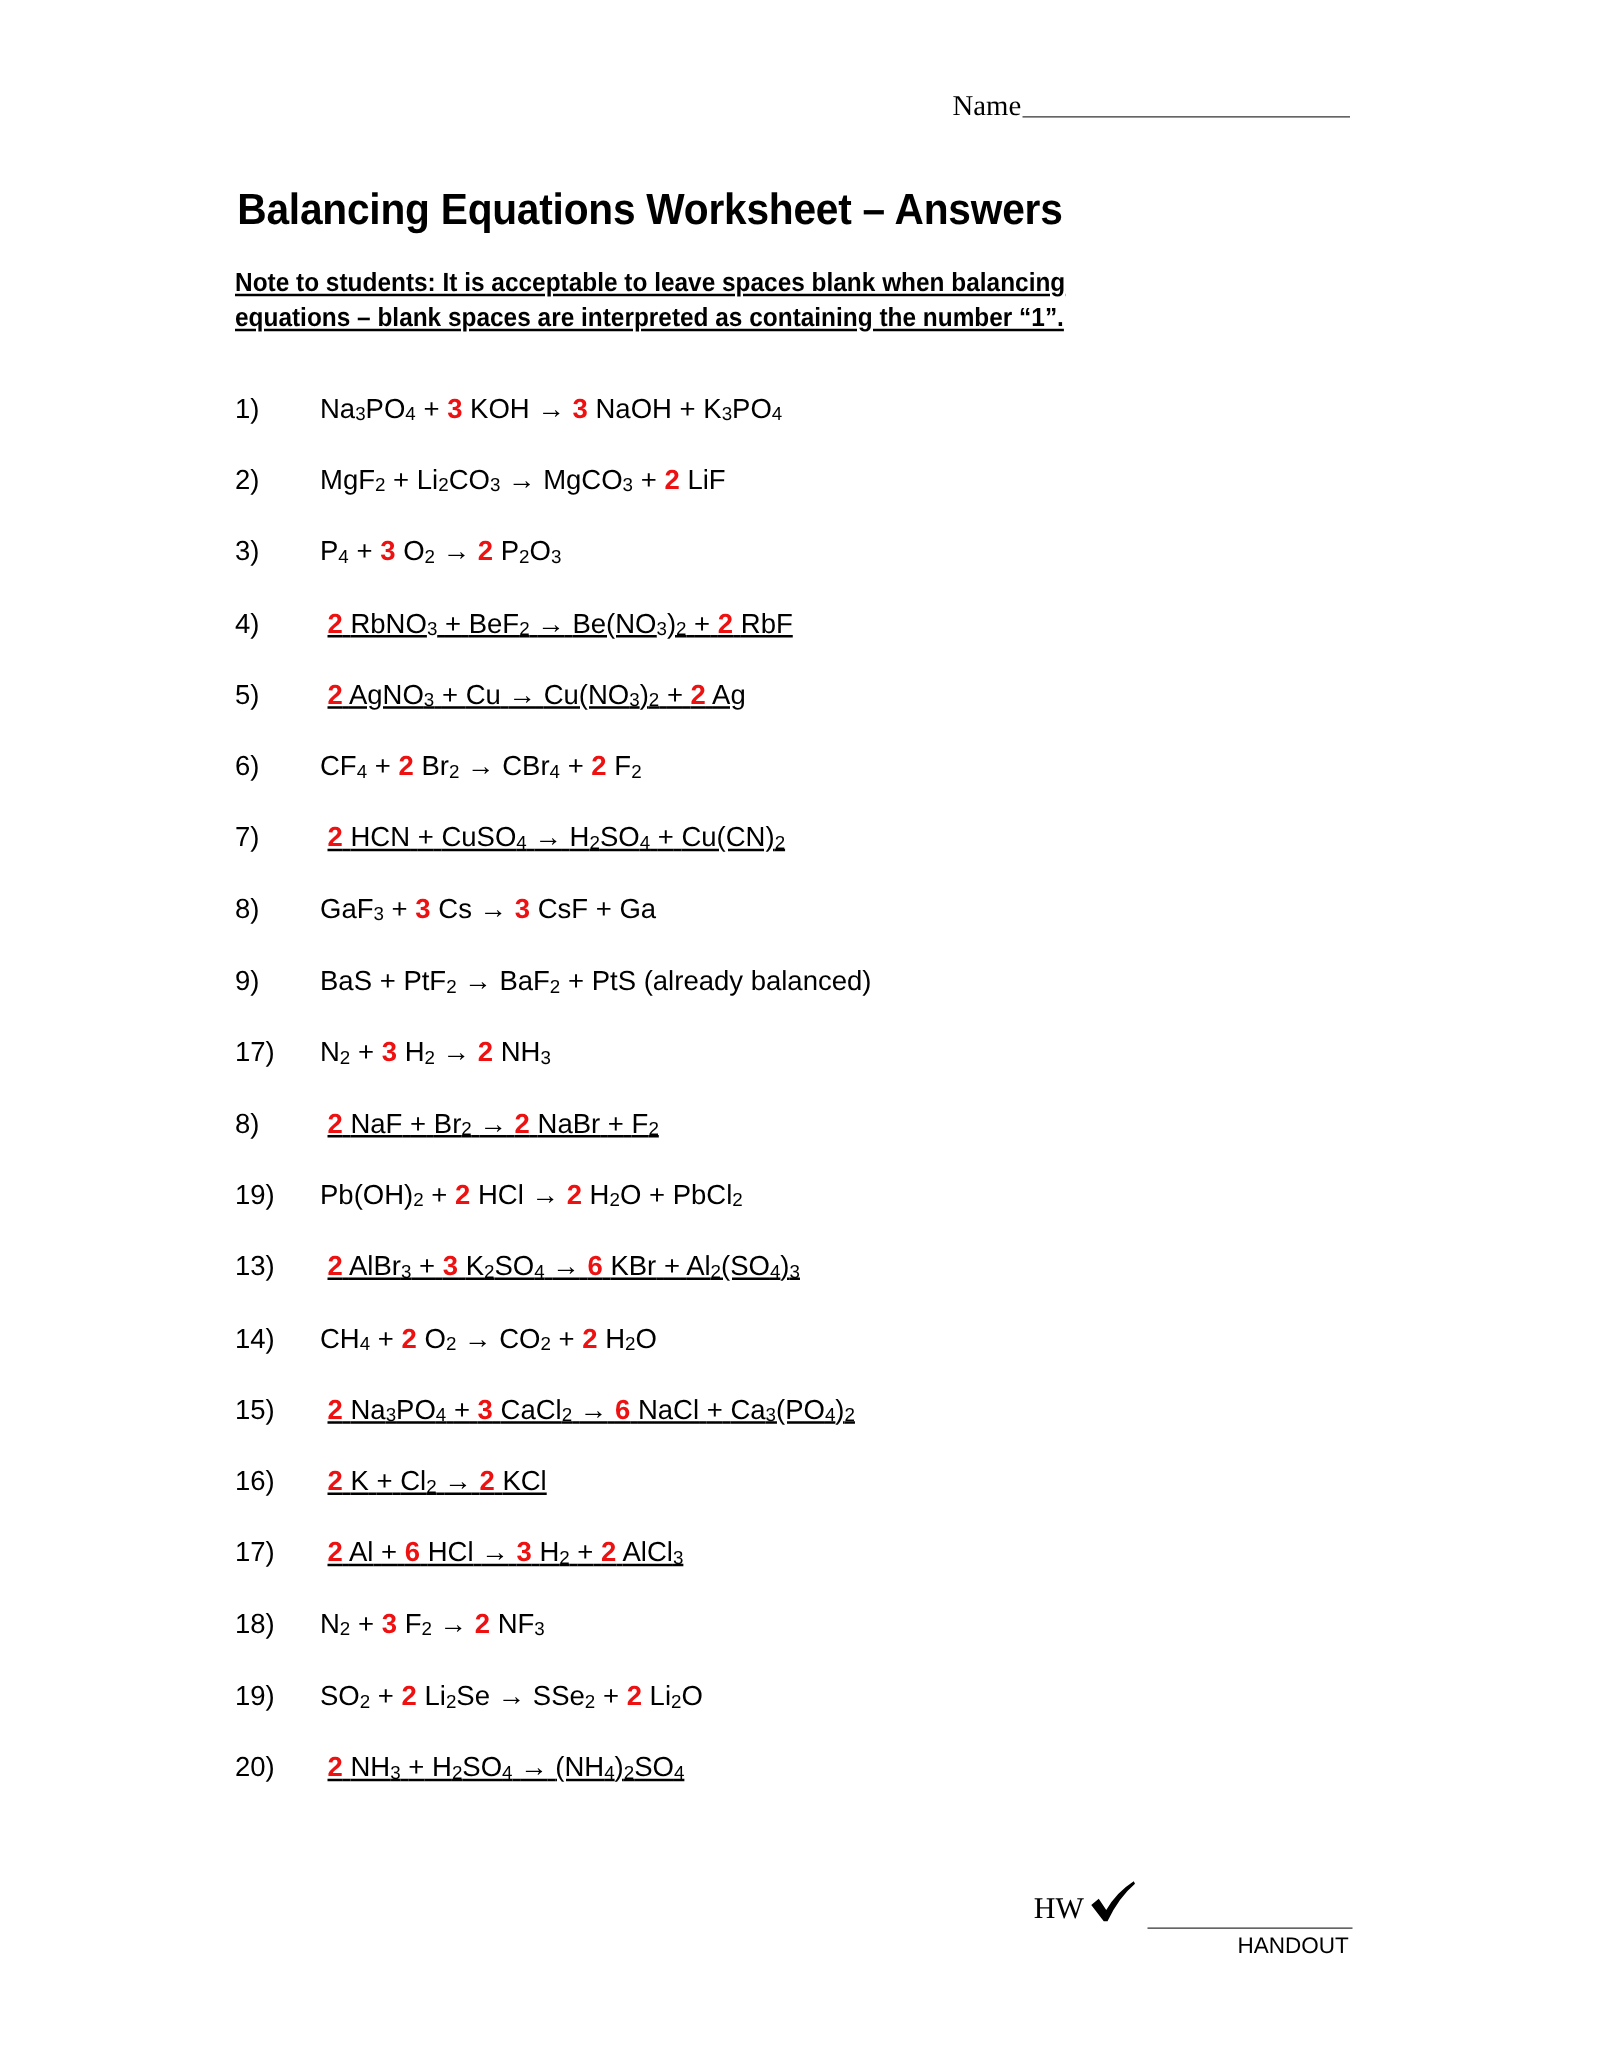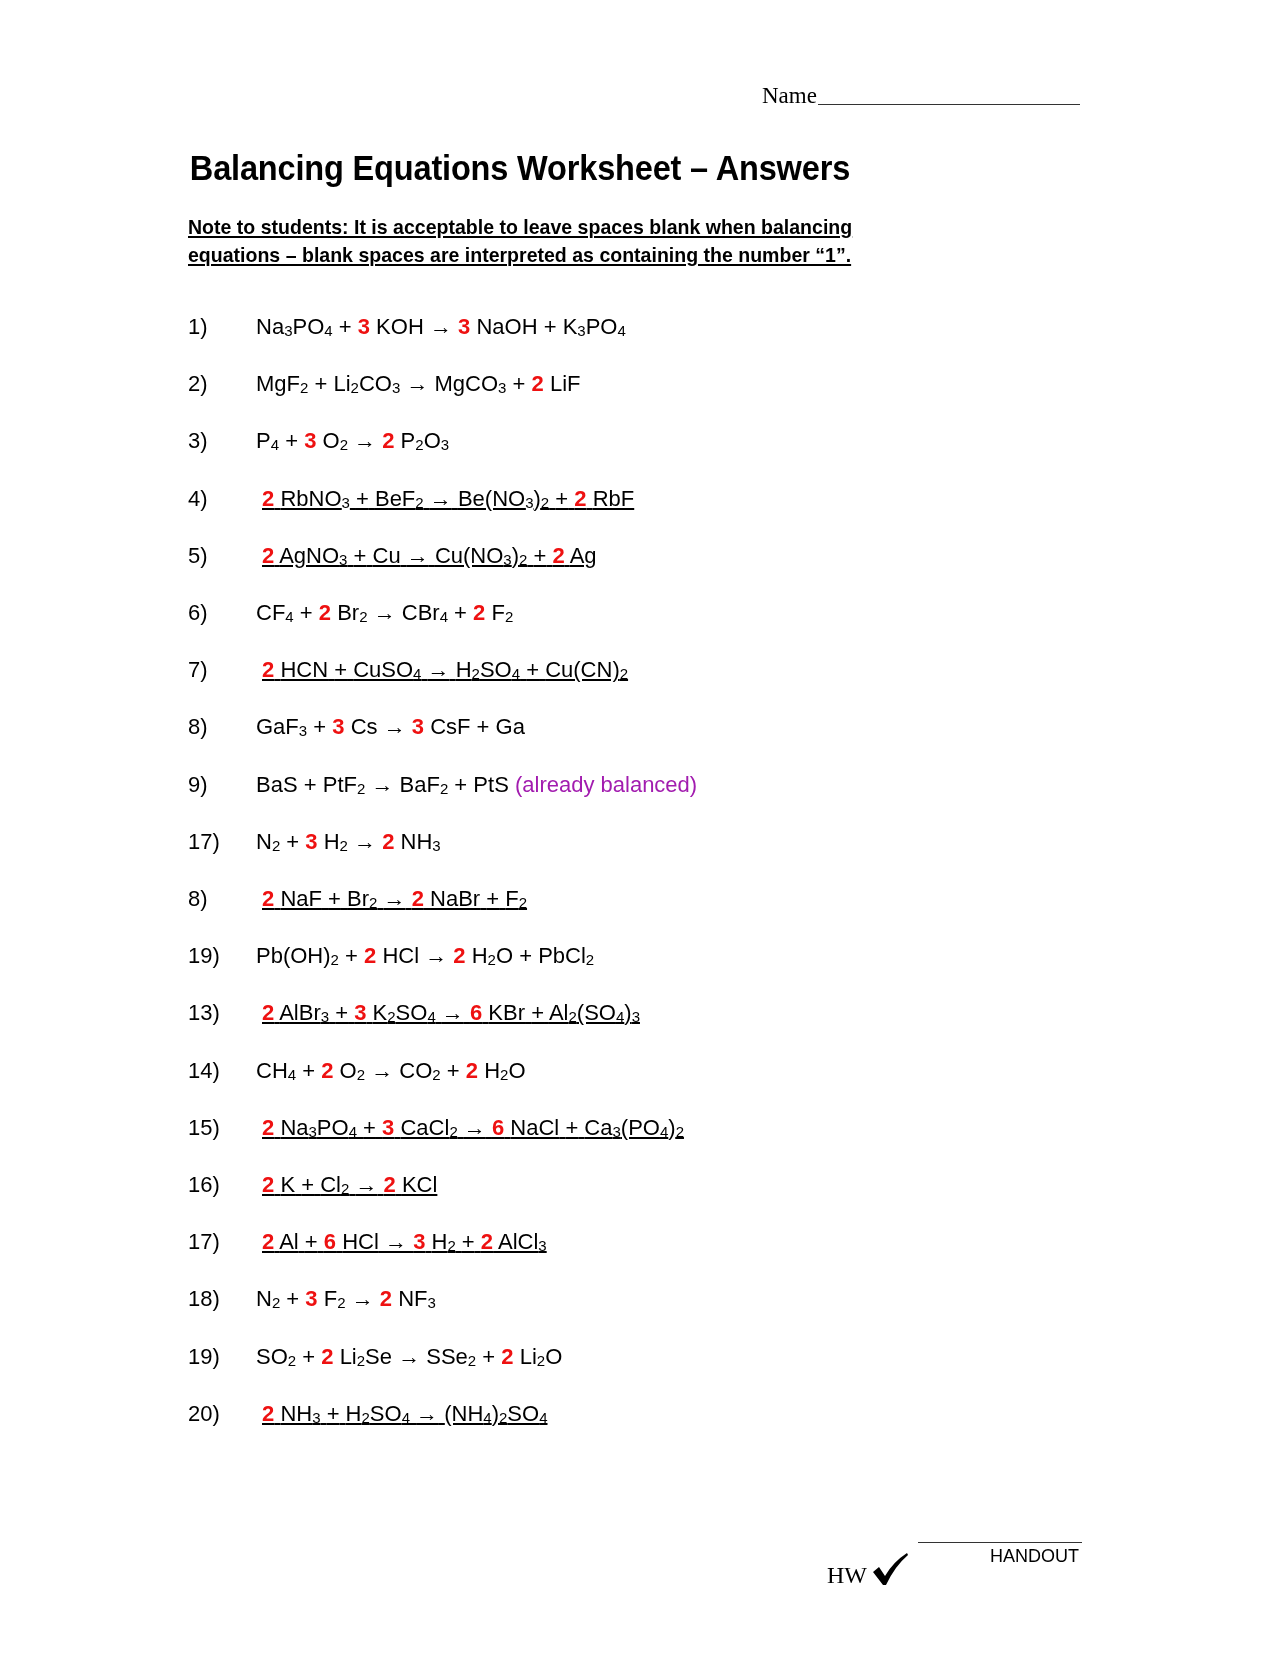--- a/index.html
+++ b/index.html
@@ -1,33 +1,33 @@
 <!DOCTYPE html>
 <html><head>
 <meta charset="utf-8">
 <style>
   html, body { margin:0; padding:0; background:#ffffff; }
   body { width:1280px; height:1656px; position:relative; overflow:hidden; font-family:"Liberation Sans", sans-serif; color:#000; }
-  .name-line { position:absolute; left:762px; top:72px; font-family:"Liberation Serif", serif; font-size:23px; display:flex; align-items:flex-end;margin-top:11px; }
+  .name-line { position:absolute; left:762px; top:72px; font-family:"Liberation Serif", serif; font-size:23px; display:flex; align-items:flex-end; }
   .name-line .rule { display:inline-block; width:262px; border-bottom:1.5px solid #333; height:1px; margin-left:1px; margin-bottom:4px; }
   .title { position:absolute; left:0; width:1068px; top:148px; text-align:center; font-weight:bold; font-size:35px; text-decoration:underline; text-decoration-thickness:3px; text-underline-offset:5px; letter-spacing:-0.2px; }
   .title span { display:inline-block; transform:scaleX(0.93); transform-origin:center; margin-left:-28px; }
   .note { position:absolute; left:188px; top:213px; width:900px; font-weight:bold; font-size:21px; line-height:28px;text-decoration:underline; }
   .note span { display:block; white-space:nowrap; transform:scaleX(0.93); transform-origin:left; }
   .list { position:absolute; left:188px; top:314px; }
   .row { position:absolute; left:0; height:30px; white-space:nowrap; font-size:22px; display:flex; align-items:baseline; }
   .row .num { position:absolute; left:0; width:60px; }
   .row .eq { position:absolute; left:80px; }
   .row .eq.indent { left:68px; }
   .row .eq.coef-led { left:74px;text-decoration:underline; }
   .red { color:#ee1111; font-weight:bold; }
-  .note-red { color:#a21caf; }
+  .note-red { color:#000000; }
   sub { font-size:15px; vertical-align:-2px; line-height:0; }
   .arrow { font-size:22px; }
-  .hw { position:absolute; left:827px; top:1514px; font-family:"Liberation Serif", serif; font-size:24px; display:flex; align-items:center;margin-top:48px; }
+  .hw { position:absolute; left:827px; top:1514px; font-family:"Liberation Serif", serif; font-size:24px; display:flex; align-items:center; }
   .hw svg { margin-left:4px; margin-top:-12px; }
   .hw-rule { position:absolute; left:918px; top:1542px; width:164px; border-bottom:1.5px solid #333; }
   .handout { position:absolute; left:990px; top:1546px; font-size:18px; }
 </style>
 </head>
 <body>
 
 <div class="name-line">
   <span>Name</span>
   <span class="rule"></span>

